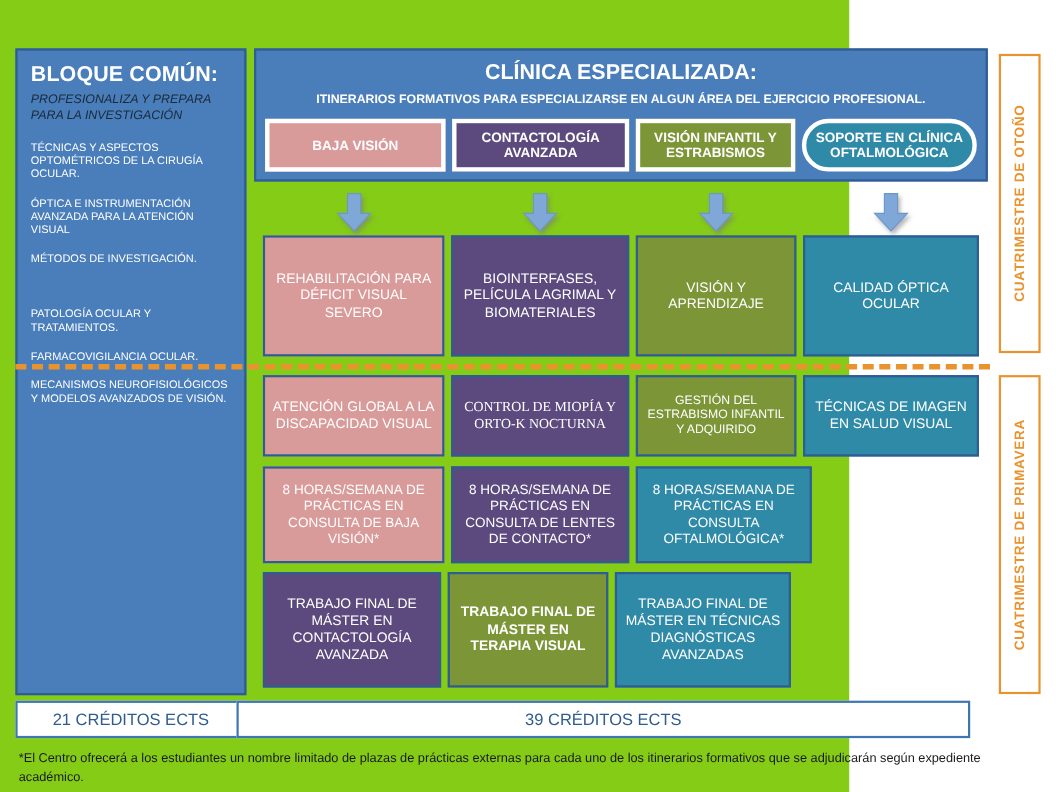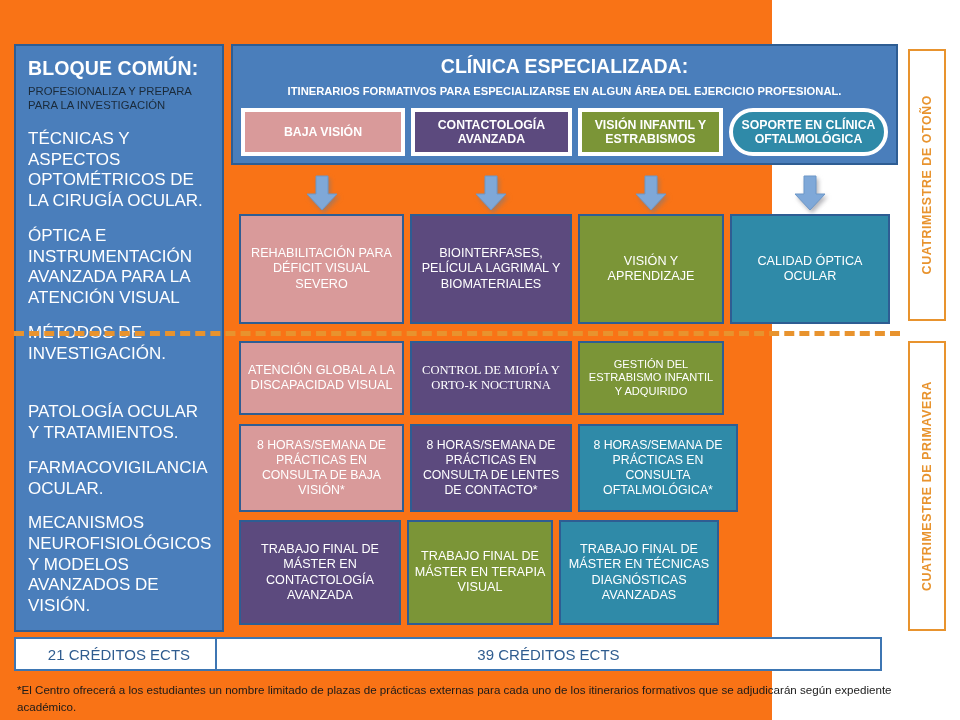--- a/index.html
+++ b/index.html
@@ -6,21 +6,21 @@
   html, body {
     margin: 0; padding: 0;
     width: 960px; height: 720px;
     background: #ffffff;
     font-family: "Liberation Sans", sans-serif;
     overflow: hidden;
   }
   #page {
     position: relative;
     width: 772px; height: 720px;
-    background: #f97316;
+    background: #84cc16;
   }
 
   
   .left-panel {
     position: absolute;
     left: 14px; top: 44px;
     width: 210px; height: 588px;
     background: #4a7ebb;
     border: 2px solid #2e5d93;
     padding: 10px 12px 8px 12px;
@@ -32,23 +32,24 @@
     letter-spacing: 0.1px;
     margin: 2px 0 6px 0;
     line-height: 1.1;
   }
   .left-sub {
     font-size: 11.3px;
     color: #1a2a3a;
     line-height: 1.22;
     margin-bottom: 16px;
     font-weight: 500;
+    font-style: italic;
   }
   .left-item {
-    font-size: 17px;
+    font-size: 10px;
     line-height: 1.22;
     margin-bottom: 14px;
     color: #ffffff;
   }
   .left-dashed {
     position: absolute;
     left: 14px; top: 331px;
     width: 886px; height: 0;
     border-top: 5px dashed #e8932e;
   }
@@ -271,38 +272,41 @@
   <div class="grid-row row2" id="grid-row-1">
       <div class="cell" style="width: 171px;">
         <div class="box" style="background: rgb(217, 154, 154);">ATENCIÓN GLOBAL A LA DISCAPACIDAD VISUAL</div>
       </div>
       <div class="cell" style="width: 168px;">
         <div class="box" style="background: rgb(92, 74, 126); font-family: Liberation Serif, serif;">CONTROL DE MIOPÍA Y ORTO-K NOCTURNA</div>
       </div>
       <div class="cell" style="width: 152px;">
         <div class="box small-text" style="background: rgb(123, 149, 55);">GESTIÓN DEL ESTRABISMO INFANTIL Y ADQUIRIDO</div>
       </div>
+      <div class="cell" style="width: 166px;">
+        <div class="box" style="background: rgb(47, 138, 168);">TÉCNICAS DE IMAGEN EN SALUD VISUAL</div>
+      </div>
     </div>
   <div class="grid-row row3" id="grid-row-2">
       <div class="cell" style="width: 171px;">
         <div class="box" style="background: rgb(217, 154, 154);">8 HORAS/SEMANA DE PRÁCTICAS EN CONSULTA DE BAJA VISIÓN*</div>
       </div>
       <div class="cell" style="width: 168px;">
         <div class="box" style="background: rgb(92, 74, 126);">8 HORAS/SEMANA DE PRÁCTICAS EN CONSULTA DE LENTES DE CONTACTO*</div>
       </div>
       <div class="cell" style="width: 166px;">
         <div class="box" style="background: rgb(47, 138, 168);">8 HORAS/SEMANA DE PRÁCTICAS EN CONSULTA OFTALMOLÓGICA*</div>
       </div>
     </div>
   <div class="grid-row row4" id="grid-row-3">
       <div class="cell" style="width: 168px;">
         <div class="box" style="background: rgb(92, 74, 126);">TRABAJO FINAL DE MÁSTER EN CONTACTOLOGÍA AVANZADA</div>
       </div>
       <div class="cell" style="width: 152px;">
-        <div class="box" style="background: rgb(123, 149, 55);">TRABAJO FINAL DE MÁSTER EN TERAPIA VISUAL</div>
+        <div class="box" style="background: rgb(123, 149, 55); font-weight: bold;">TRABAJO FINAL DE MÁSTER EN TERAPIA VISUAL</div>
       </div>
       <div class="cell" style="width: 166px;">
         <div class="box" style="background: rgb(47, 138, 168);">TRABAJO FINAL DE MÁSTER EN TÉCNICAS DIAGNÓSTICAS AVANZADAS</div>
       </div>
     </div>
 
   <div class="main-ects">39 CRÉDITOS ECTS</div>
 
   <div class="sem sem-autumn">
     <span>CUATRIMESTRE DE OTOÑO</span>

